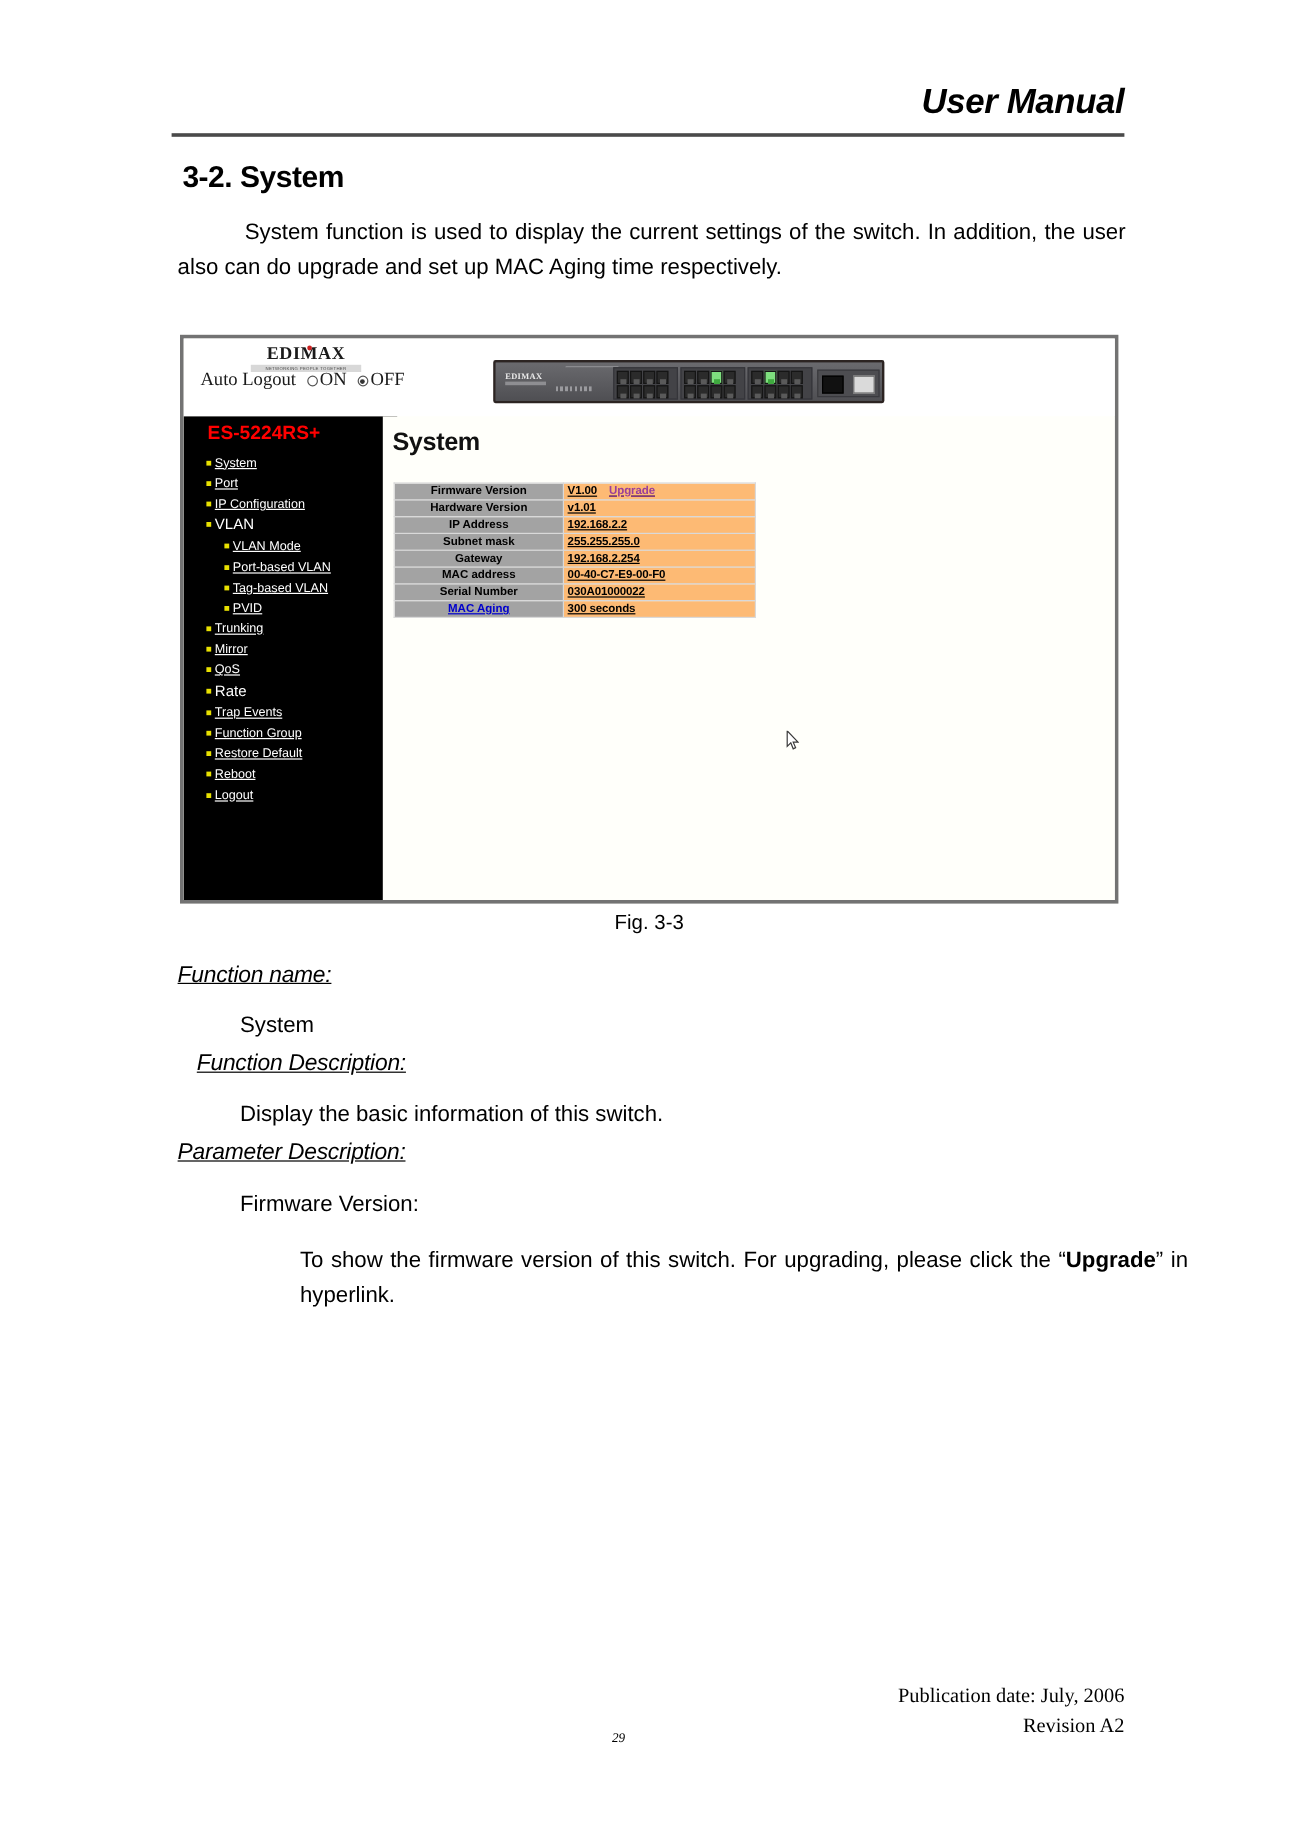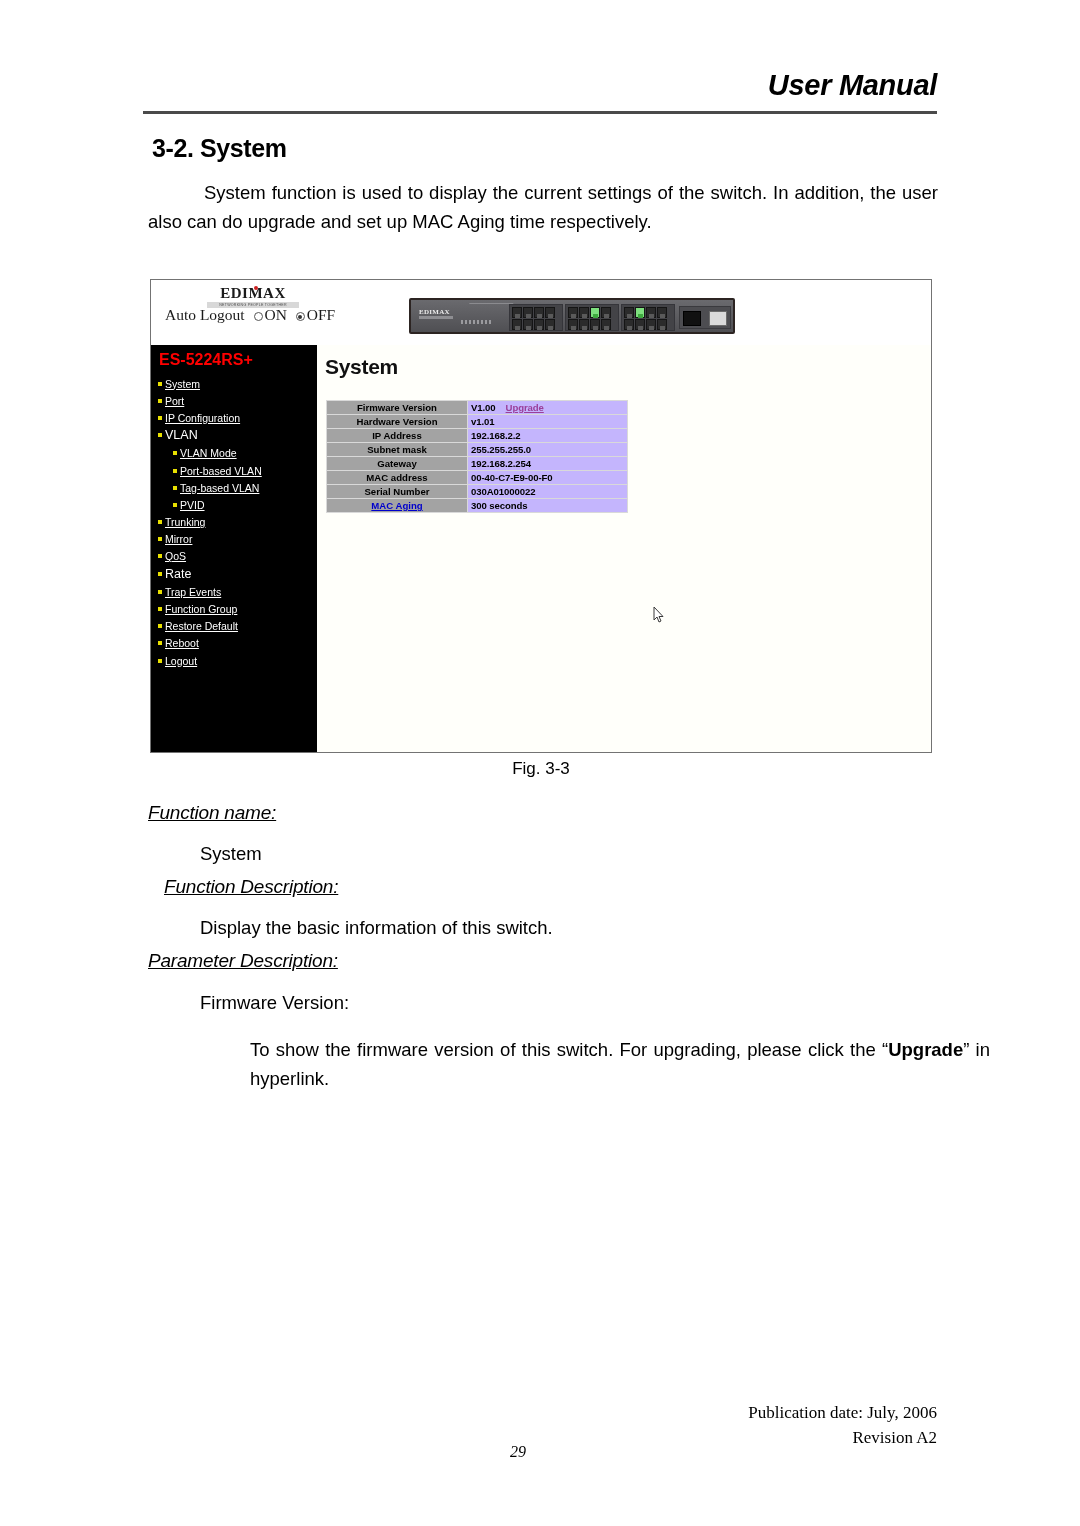--- a/index.html
+++ b/index.html
@@ -31,21 +31,21 @@
   
   .intro-para{
     position:absolute;left:148px;top:178px;width:790px;
     font-size:18.5px;line-height:29px;text-align:justify;
   }
   .intro-para .indent{display:inline-block;width:56px;}
 
   
   .figure{
     position:absolute;left:150px;top:279px;width:782px;height:474px;
-    background:#fffffa;border:1px solid #737373;box-sizing:border-box;
+    background:#fffffa;border:3px solid #737373;box-sizing:border-box;
     overflow:hidden;
   }
   
   .fig-topbar{position:absolute;left:0;top:0;width:782px;height:65px;background:#ffffff;}
   .edimax-logo{
     position:absolute;left:56px;top:6px;width:92px;text-align:center;
   }
   .edimax-word{
     font-family:"Liberation Serif",serif;font-weight:bold;font-size:15px;
     letter-spacing:0.5px;color:#1a1a1a;line-height:15px;
@@ -105,21 +105,21 @@
   .port.lit::after{background:#3faa3f;}
   .sfpgroup{
     position:absolute;top:6px;height:23px;width:52px;background:#4d4d51;
     border:1px solid #3a3a3e;box-sizing:border-box;
   }
   .sfp-a{position:absolute;left:3px;top:4px;width:16px;height:13px;background:#111;border:1px solid #000;}
   .sfp-b{position:absolute;right:3px;top:4px;width:16px;height:13px;background:#dadada;border:1px solid #6b6b6b;}
 
   
   .fig-nav{
-    position:absolute;left:0px;top:65px;width:166px;height:408px;background:#000;
+    position:absolute;left:0px;top:65px;width:166px;height:408px;background:#000;padding-left:12px;
   }
   .nav-model{
     color:#ff0000;font-weight:bold;font-size:16px;letter-spacing:0px;
     padding:6px 0 6px 8px;font-family:"Liberation Sans",sans-serif;
   }
   .nav-item{
     display:flex;align-items:flex-start;color:#ffffff;font-size:10.5px;
     line-height:12px;padding:2.6px 0 2.6px 7px;white-space:nowrap;
   }
   .nav-item.sub{padding-left:22px;text-align:right;}
@@ -145,21 +145,21 @@
     border-collapse:collapse;font-size:9.6px;
     font-family:"Liberation Sans",sans-serif;
   }
   .info-table td{
     border:1px solid #d9d9d9;padding:1px 3px;height:11px;line-height:11px;
   }
   .info-table td.lbl{
     width:134px;background:#a3a3a3;text-align:center;font-weight:bold;color:#000;
   }
   .info-table td.val{
-    background:#c4b5fd;font-weight:bold;color:#000;letter-spacing:-0.1px;
+    background:#fdba74;font-weight:bold;color:#000;letter-spacing:-0.1px;text-decoration:underline;
   }
   .link-upg{color:#9a3f9a;text-decoration:underline;font-weight:bold;margin-left:10px;}
   .link-aging{color:#0000cc;text-decoration:underline;font-weight:bold;}
 
   
   .cursor{position:absolute;left:336px;top:262px;width:11px;height:16px;}
 
   
   .fig-caption{
     position:absolute;left:150px;top:759px;width:782px;text-align:center;
@@ -174,21 +174,21 @@
   .body-text.wide{width:740px;text-align:justify;}
 
   
   .footer{
     position:absolute;right:143px;top:1400px;text-align:right;
     font-family:"Liberation Serif",serif;font-size:17px;
     line-height:25px;
   }
   .page-number{
     position:absolute;left:510px;top:1443px;
-    font-family:"Liberation Serif",serif;font-style:italic;font-size:16px;
+    font-family:"Liberation Serif",serif;font-style:italic;font-size:11px;
   }
 </style>
 </head>
 <body>
 
 <div class="page-header">
   <div class="manual-title">User Manual</div>
 </div>
 <div class="header-rule"></div>
 

